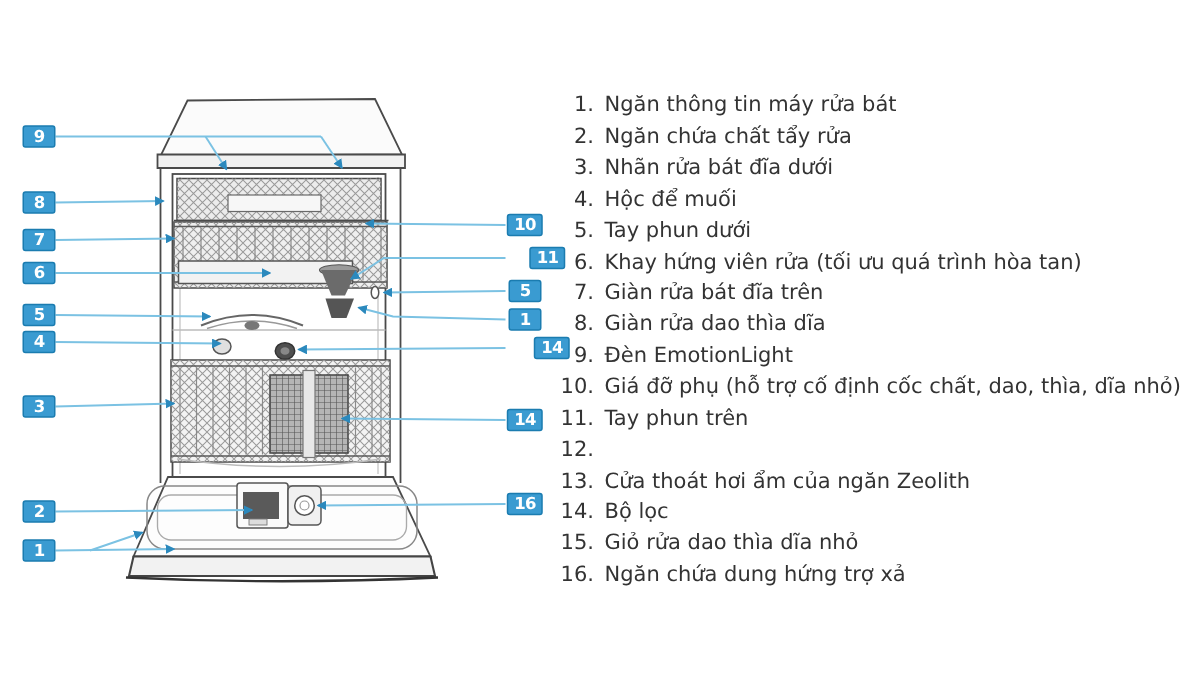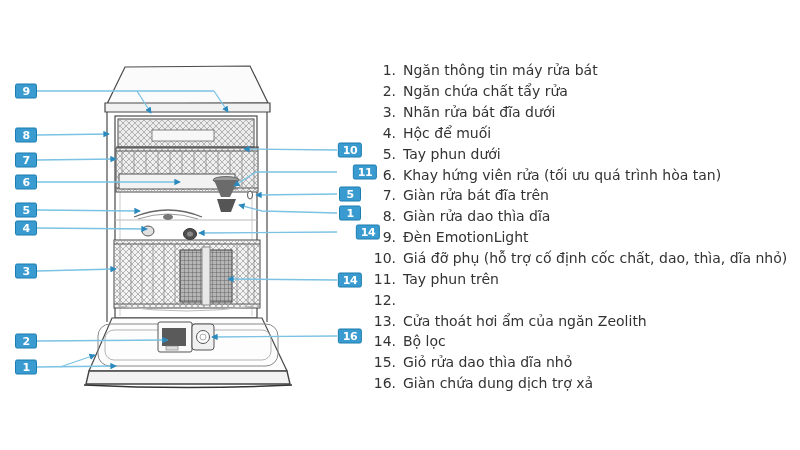--- a/index.html
+++ b/index.html
@@ -263,15 +263,15 @@
   <li>
       <span class="num">14.</span>
       <span class="txt">Bộ lọc</span>
     </li>
   <li>
       <span class="num">15.</span>
       <span class="txt">Giỏ rửa dao thìa dĩa nhỏ</span>
     </li>
   <li>
       <span class="num">16.</span>
-      <span class="txt">Giàn chứa dung dịch trợ xả</span>
+      <span class="txt">Ngăn chứa dung hứng trợ xả</span>
     </li>
 </ol>
 
 </body></html>

